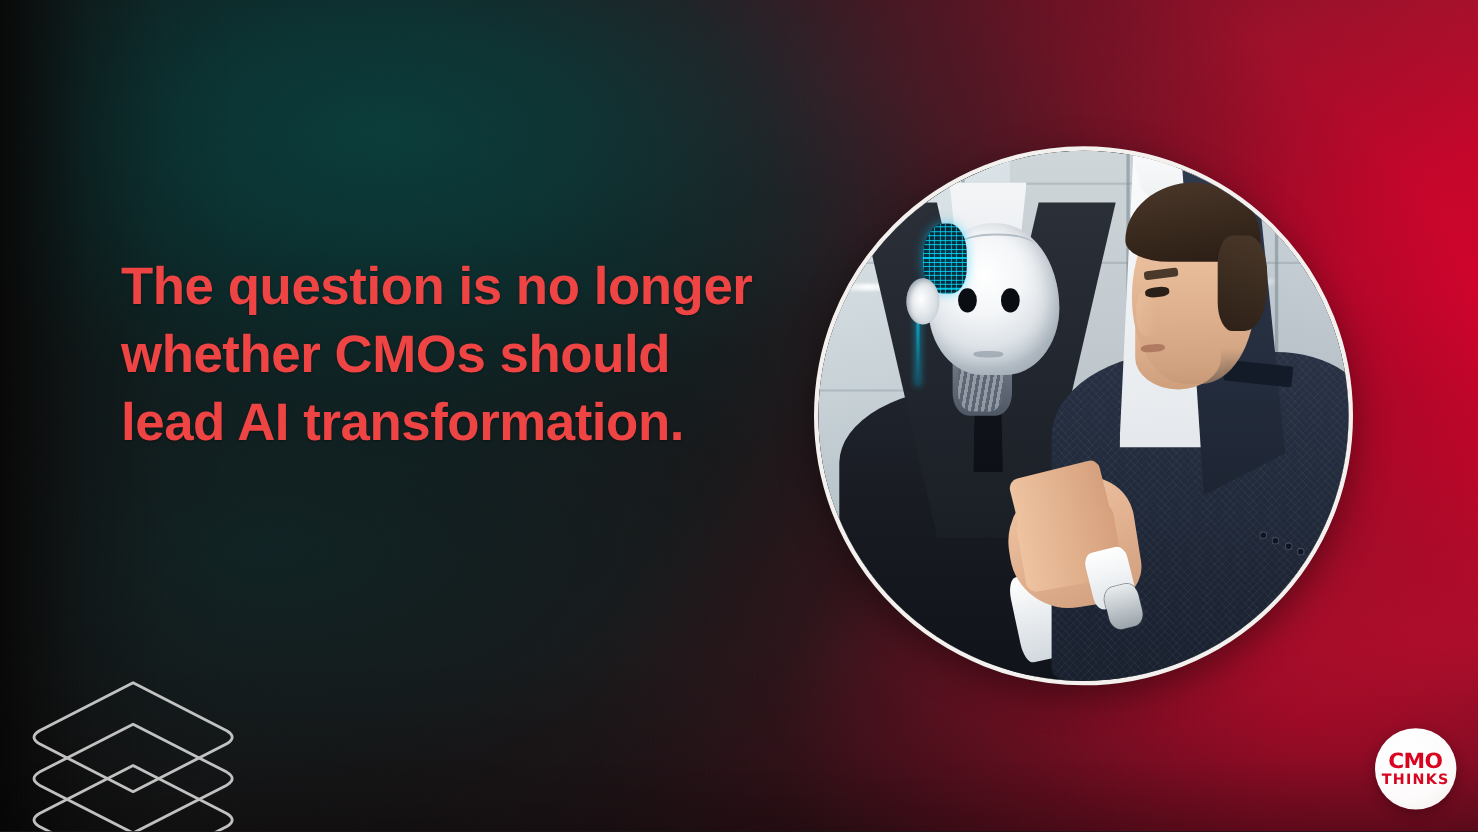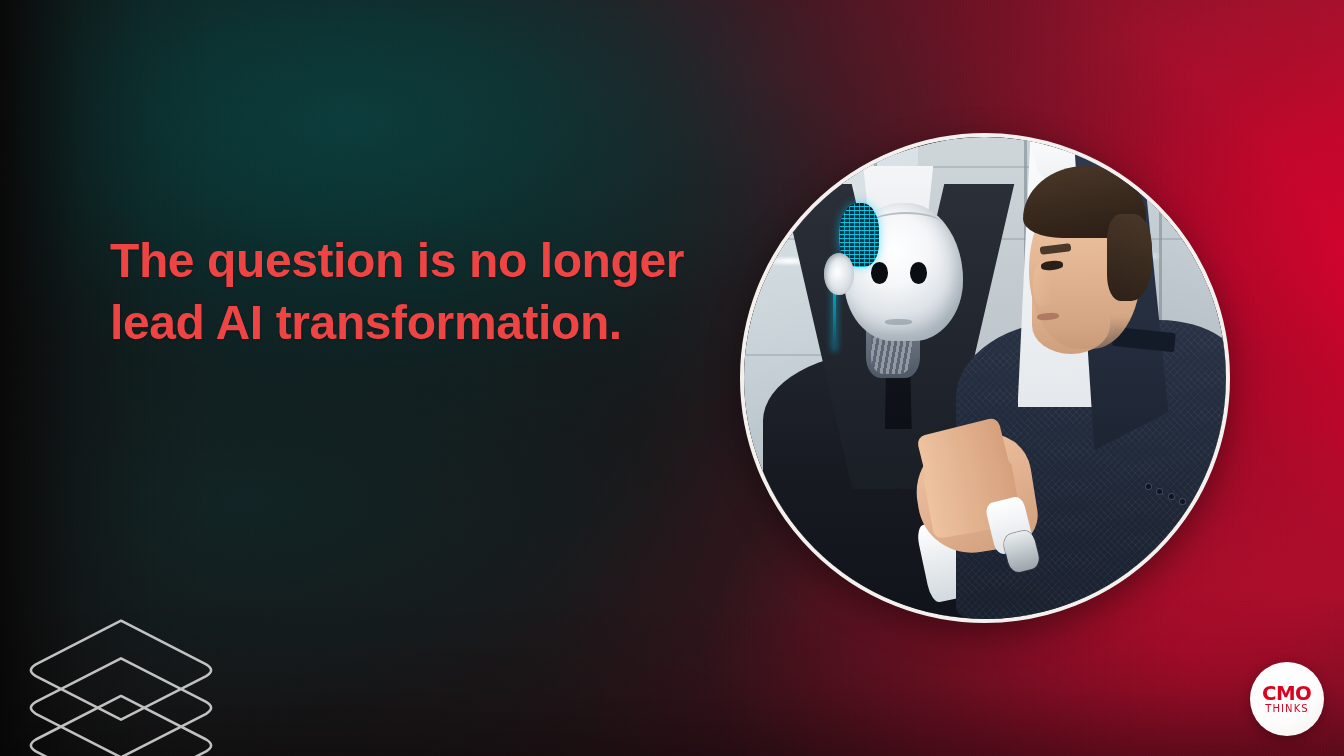--- a/index.html
+++ b/index.html
@@ -416,22 +416,22 @@
     color:#d9041f;
     font-size:19px;
     font-weight:700;
     line-height:1;
     letter-spacing:-0.6px;
     font-family:"DejaVu Sans", sans-serif;
     transform:scaleX(1.04);
   }
   .logo-thinks {
     color:#d9041f;
-    font-size:10px;
-    font-weight:400;
+    font-size:13px;
+    font-weight:700;
     line-height:1;
     letter-spacing:1.1px;
     font-family:"DejaVu Sans", sans-serif;
   }
 </style>
 </head>
 <body>
 
 <div class="stage">
 
@@ -441,20 +441,21 @@
   <div class="bg-layer bg-bloom2"></div>
   <div class="bg-layer bg-teal"></div>
   <div class="bg-layer bg-teal-2"></div>
   <div class="bg-layer bg-left-edge"></div>
   <div class="bg-layer bg-bottom"></div>
   <div class="bg-layer bg-grain"></div>
   <div class="bg-layer bg-grain2"></div>
 
   <div class="headline">
     <span class="hl-line">The question is no longer</span>
+    <span class="hl-line">whether CMOs should</span>
     <span class="hl-line">lead AI transformation.</span>
   </div>
 
   <div class="photo-circle">
     <div class="photo-inner">
 
       <div class="office">
         <div class="office-glass-l"></div>
         <div class="office-glass-r"></div>
         <div class="office-mull" style="left:27%;"></div>

